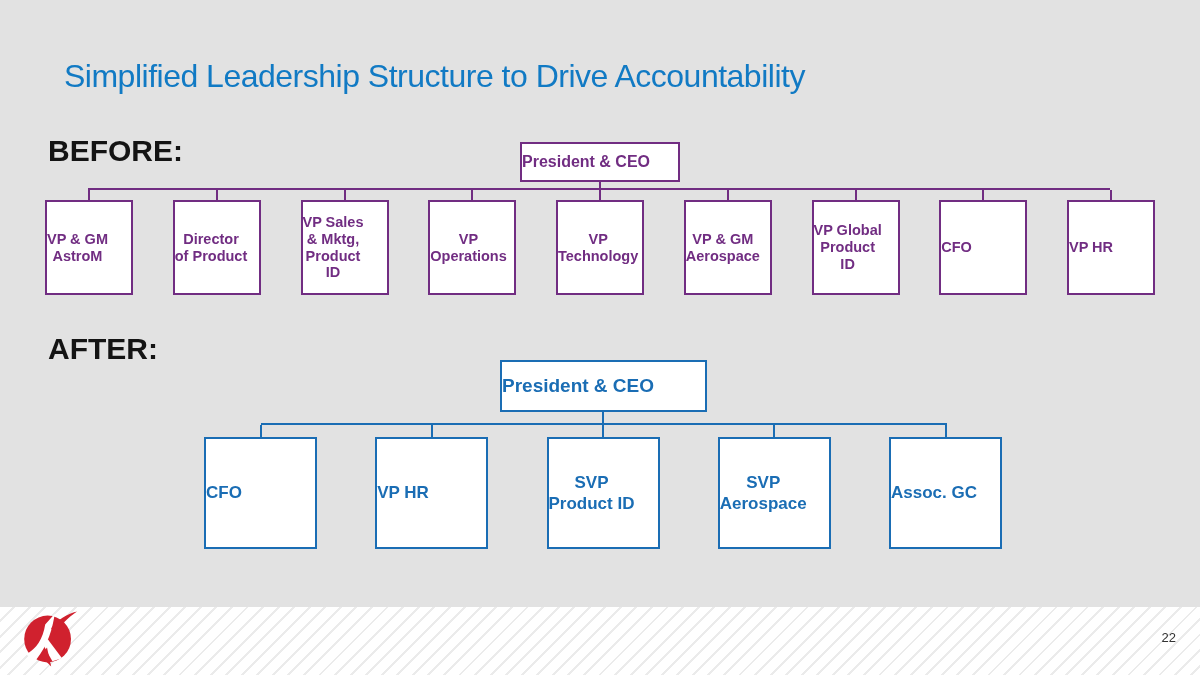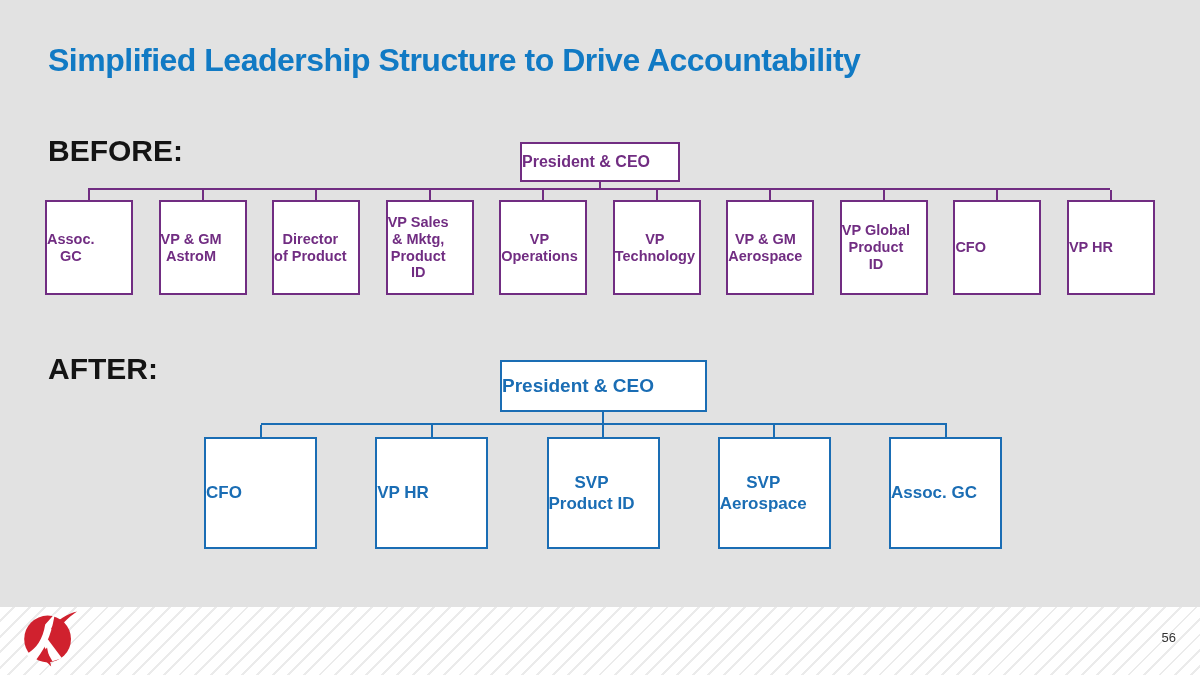--- a/index.html
+++ b/index.html
@@ -2,29 +2,29 @@
 <html style="--background: #e2e2e2; --title-blue: #117ac4; --before-purple: #712d82; --after-blue: #1a6db4; --logo-red: #d0212e;"><head>
 <meta charset="utf-8">
 <style>
   html,body{margin:0;padding:0;background:#fff;}
   .slide{
     position:relative;width:1200px;height:675px;overflow:hidden;
     background:var(--background,#e2e2e2);
     font-family:"Liberation Sans",sans-serif;
   }
   .title{
-    position:absolute;left:48px;top:42px;margin:0;
-    font-size:32px;font-weight:bold;letter-spacing:-0.5px;
+    position:absolute;left:48px;top:42px;margin:16px;
+    font-size:32px;font-weight:normal;letter-spacing:-0.5px;
     color:var(--title-blue,#117ac4);
   }
   .section-label{
     position:absolute;font-size:30px;font-weight:bold;color:#141414;
   }
   .before-label{left:48px;top:134px;}
-  .after-label{left:48px;top:352px;}
+  .after-label{left:48px;top:332px;}
 
   .obox{
     background:#fff;box-sizing:border-box;
     display:flex;align-items:center;justify-content:flex-start;
     text-align:center;font-weight:bold;white-space:pre-line;
   }
   .purple{border:2px solid var(--before-purple,#712d82);color:var(--before-purple,#712d82);}
   .blue{border:2px solid var(--after-blue,#1a6db4);color:var(--after-blue,#1a6db4);}
   .abs{position:absolute;}
 
@@ -69,25 +69,20 @@
 
   <div class="section-label before-label">BEFORE:</div>
 
   <div class="obox purple abs" id="before-root">
     <span>President &amp; CEO</span>
   </div>
   <div class="pline" id="before-stub"></div>
   <div class="pline" id="before-bus"></div>
 
   <div class="row" id="before-row">
-    <div class="cell">
-        <div class="stub"></div>
-        <div class="obox purple"><span>Assoc.
-GC</span></div>
-      </div>
     <div class="cell">
         <div class="stub"></div>
         <div class="obox purple"><span>VP &amp; GM
 AstroM</span></div>
       </div>
     <div class="cell">
         <div class="stub"></div>
         <div class="obox purple"><span>Director
 of Product</span></div>
       </div>
@@ -169,15 +164,15 @@
 
     <path d="M 10 76 C 28 66 38 50 42 26 L 58 8 C 54 32 48 58 26 86 Z" fill="#ffffff"></path>
 
     <path d="M 52 32 C 62 18 78 8 95 4 C 80 14 64 30 58 44 Z" fill="var(--logo-red,#d0212e)"></path>
 
     <path d="M 46 50 L 70 82 L 54 87 L 40 62 Z" fill="#ffffff"></path>
 
     <path d="M 34 78 L 45 64 L 52 96 Z" fill="var(--logo-red,#d0212e)"></path>
   </svg>
 
-  <div class="page-number">56</div>
+  <div class="page-number">22</div>
 
 </div>
 
 </body></html>

